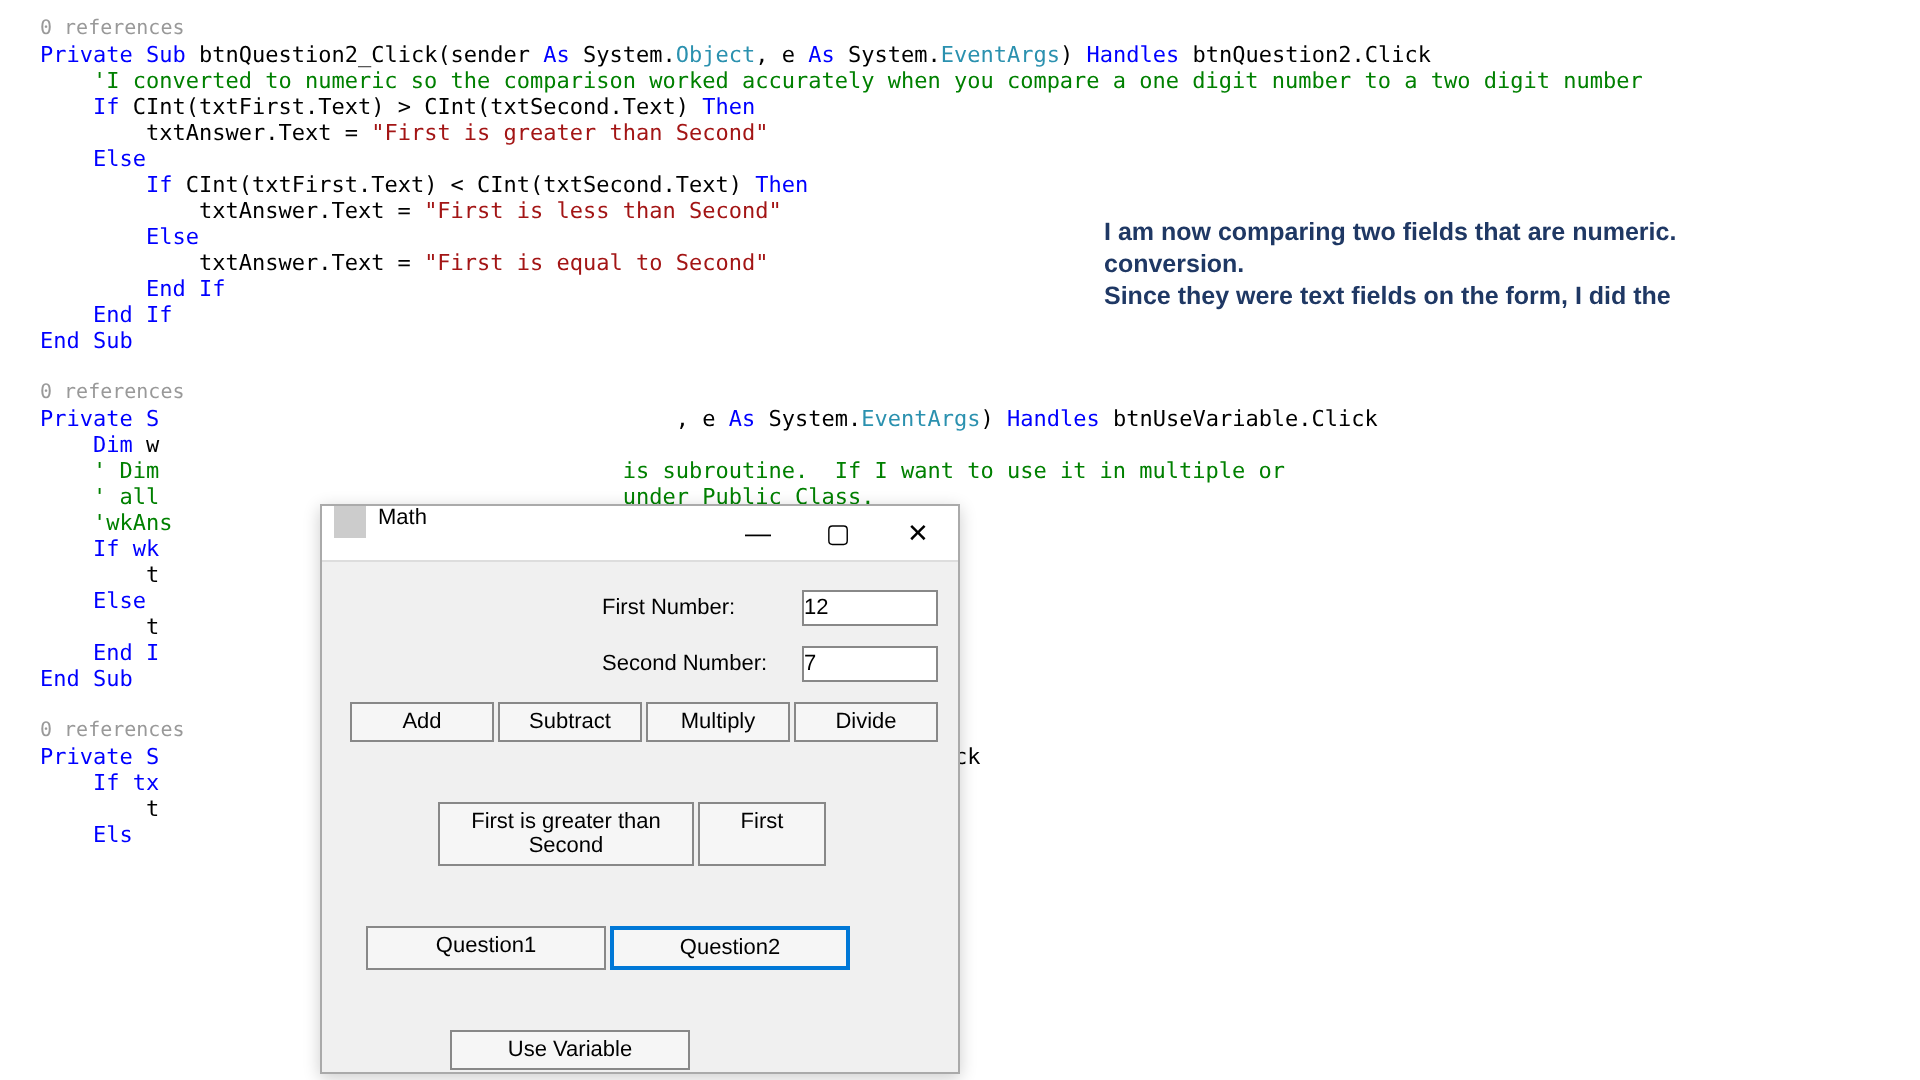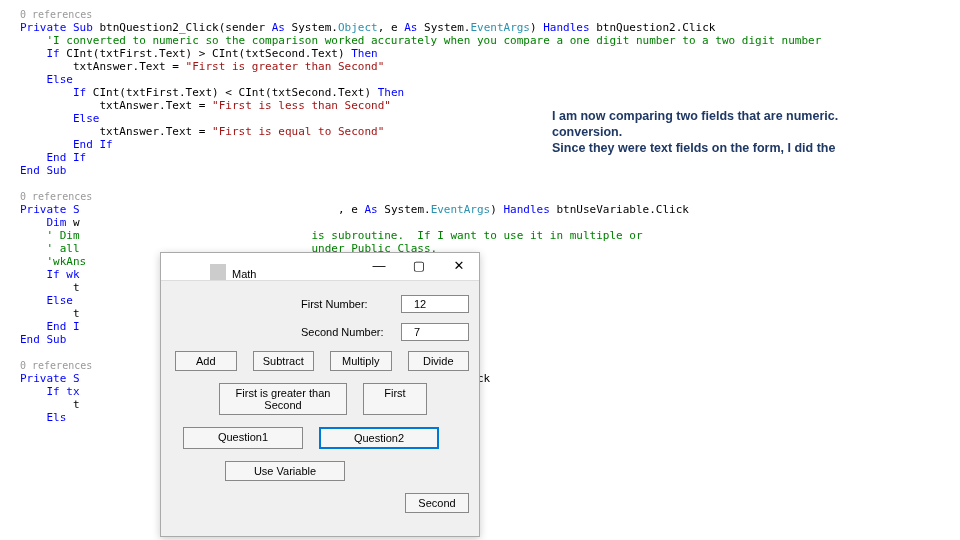--- a/index.html
+++ b/index.html
@@ -38,23 +38,22 @@
     background: #f0f0f0;
     border: 1px solid #aaa;
     font-family: "Segoe UI", sans-serif;
     font-size: 11px;
     box-shadow: 0 2px 8px rgba(0,0,0,0.2);
   }
   .titlebar {
     height: 28px;
     background: #fff;
     display: flex;
-    align-items: flex-end;
+    align-items: flex-start;
     border-bottom: 1px solid #ddd;
-    padding-left: 43px;
   }
   .app-icon {
     width: 16px; height: 16px;
     margin: 0 6px;
     background: #ccc;
     display: inline-block;
   }
   .win-title { flex: 1; font-size: 11px; }
   .win-btn {
     width: 40px; height: 28px;
@@ -66,28 +65,28 @@
   .row {
     display: flex;
     align-items: center;
     margin-bottom: 10px;
     justify-content: flex-end;
   }
   .lbl { width: 100px; font-size: 11px; }
   .fld {
     border: 1px solid #888;
     background: #fff;
-    padding: 2px 12px;
+    padding: 2px 0;
     width: 68px;
     font-size: 11px;
   }
   .btn-row {
     display: flex;
-    gap: 16px;
-    margin-bottom: 12px;
+    gap: 2px;
+    margin-bottom: 30px;
   }
   .btn {
     border: 1px solid #888;
     background: #f6f6f6;
     padding: 3px 0;
     font-size: 11px;
     text-align: center;
     flex: 1;
     cursor: pointer;
   }

